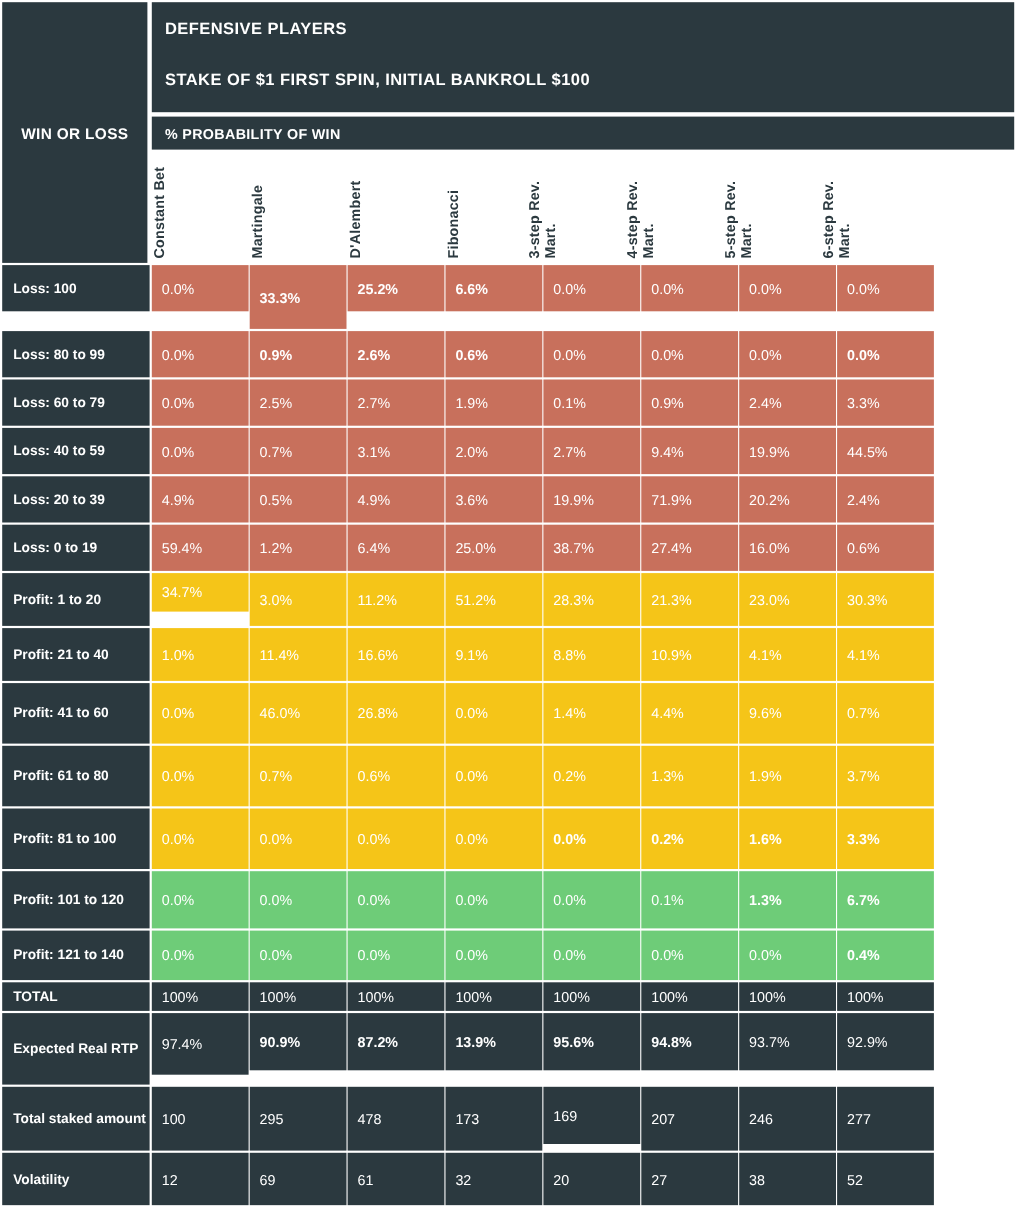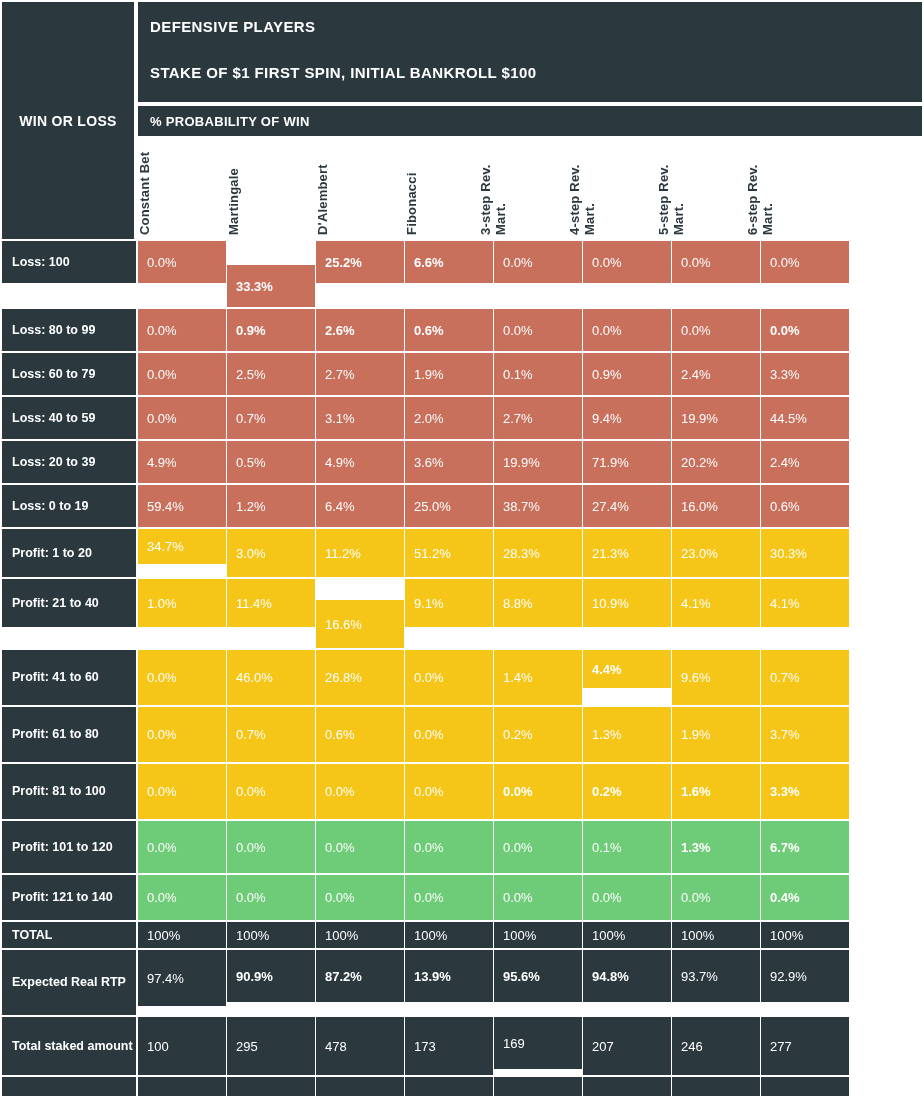--- a/index.html
+++ b/index.html
@@ -171,21 +171,21 @@
         <div class="colhead-text two-line">6-step Rev. Mart.</div>
       </div>
     </div>
 
   <div class="grid" id="grid">
       <div class="row">
         <div class="rowlabel" style="height: 42px;">
           <span>Loss: 100</span>
         </div>
         <div class="cell red" style="height: 42px;">0.0%</div>
-        <div class="cell red b" style="height: 42px; margin-top: 24px;">33.3%</div>
+        <div class="cell red b" style="height: 58px;">33.3%</div>
         <div class="cell red b" style="height: 42px;">25.2%</div>
         <div class="cell red b" style="height: 42px;">6.6%</div>
         <div class="cell red" style="height: 42px;">0.0%</div>
         <div class="cell red" style="height: 42px;">0.0%</div>
         <div class="cell red" style="height: 42px;">0.0%</div>
         <div class="cell red" style="height: 42px;">0.0%</div>
       </div>
       <div class="row">
         <div class="rowlabel" style="height: 42px;">
           <span>Loss: 80 to 99</span>
@@ -263,37 +263,37 @@
         <div class="cell yellow" style="height: 48px;">21.3%</div>
         <div class="cell yellow" style="height: 48px;">23.0%</div>
         <div class="cell yellow" style="height: 48px;">30.3%</div>
       </div>
       <div class="row">
         <div class="rowlabel" style="height: 48px;">
           <span>Profit: 21 to 40</span>
         </div>
         <div class="cell yellow" style="height: 48px;">1.0%</div>
         <div class="cell yellow" style="height: 48px;">11.4%</div>
-        <div class="cell yellow" style="height: 48px; margin-top: 21px;">16.6%</div>
+        <div class="cell yellow" style="height: 48px;">16.6%</div>
         <div class="cell yellow" style="height: 48px;">9.1%</div>
         <div class="cell yellow" style="height: 48px;">8.8%</div>
         <div class="cell yellow" style="height: 48px;">10.9%</div>
         <div class="cell yellow" style="height: 48px;">4.1%</div>
         <div class="cell yellow" style="height: 48px;">4.1%</div>
       </div>
       <div class="row">
         <div class="rowlabel" style="height: 55px;">
           <span>Profit: 41 to 60</span>
         </div>
         <div class="cell yellow" style="height: 55px;">0.0%</div>
         <div class="cell yellow" style="height: 55px;">46.0%</div>
         <div class="cell yellow" style="height: 55px;">26.8%</div>
         <div class="cell yellow" style="height: 55px;">0.0%</div>
         <div class="cell yellow" style="height: 55px;">1.4%</div>
-        <div class="cell yellow" style="height: 38px; font-weight: bold;">4.4%</div>
+        <div class="cell yellow" style="height: 55px;">4.4%</div>
         <div class="cell yellow" style="height: 55px;">9.6%</div>
         <div class="cell yellow" style="height: 55px;">0.7%</div>
       </div>
       <div class="row">
         <div class="rowlabel" style="height: 55px;">
           <span>Profit: 61 to 80</span>
         </div>
         <div class="cell yellow" style="height: 55px;">0.0%</div>
         <div class="cell yellow" style="height: 55px;">0.7%</div>
         <div class="cell yellow" style="height: 55px;">0.6%</div>

